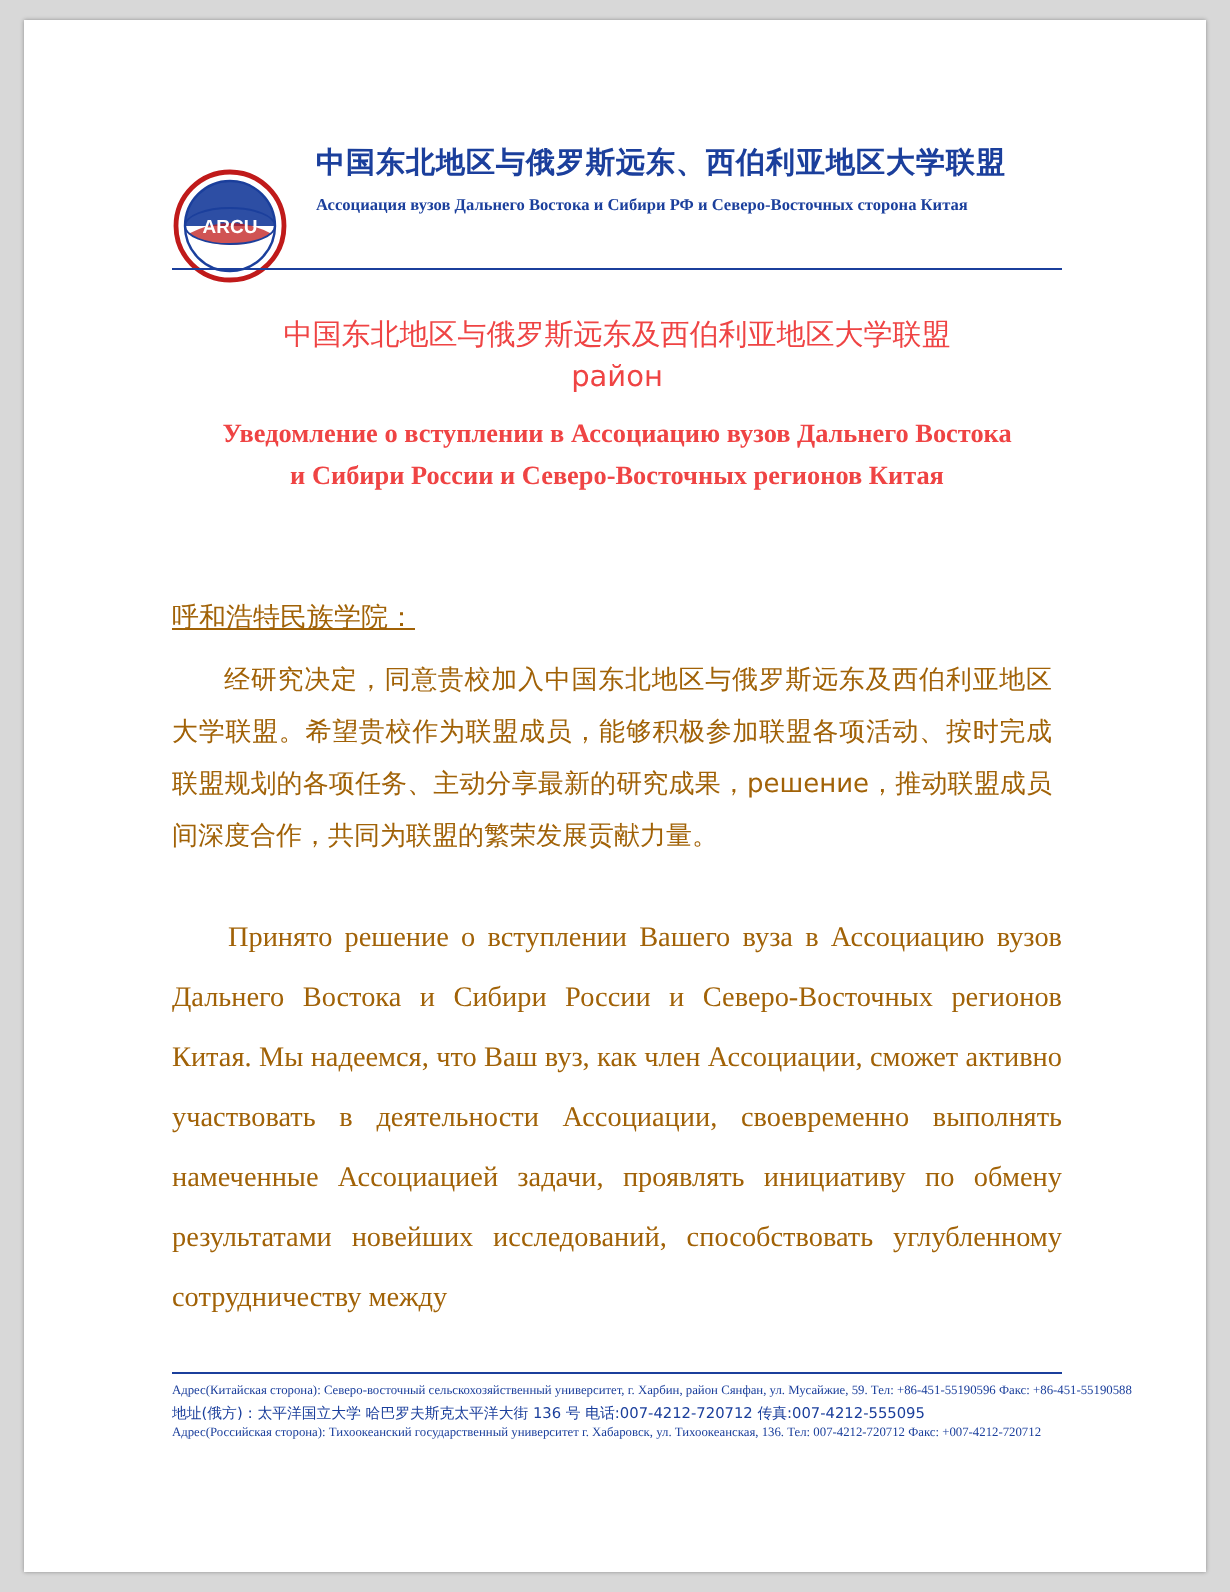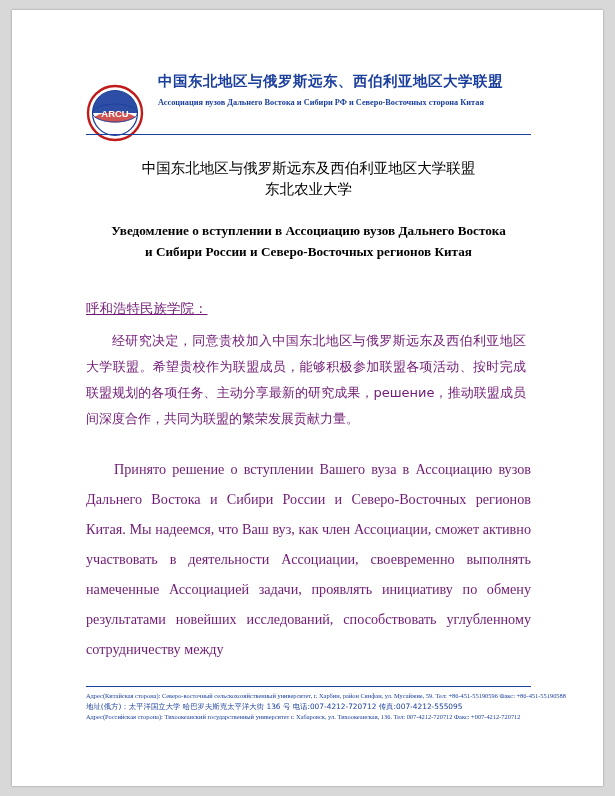--- a/index.html
+++ b/index.html
@@ -78,43 +78,43 @@
     border-top: 1.6px solid #1b3f9c;
   }
 
   
   .title-block {
     position: absolute;
     left: 74px;
     top: 148px;
     width: 445px;
     text-align: center;
-    color: #000000;
+    color: #ef4444;
   }
   .title-cn {
     font-family: "DejaVu Sans", sans-serif;
     font-size: 14.5px;
     line-height: 21px;
   }
   .title-ru {
-    margin-top: 20px;
+    margin-top: 6px;
     font-family: "Liberation Serif", serif;
     font-size: 13.2px;
     font-weight: bold;
     line-height: 21px;
     padding: 0 24px;
   }
 
   
   .body-block {
     position: absolute;
     left: 74px;
     top: 290px;
     width: 450px;
-    color: #701a75;
+    color: #a16207;
   }
   .salutation {
     font-family: "DejaVu Sans", sans-serif;
     font-size: 13.5px;
     text-decoration: underline;
     margin-bottom: 10px;
   }
   .para-cn {
     font-family: "DejaVu Sans", sans-serif;
     font-size: 13px;
@@ -183,21 +183,21 @@
       </div>
       <div class="lh-text">
         <div class="lh-cn">中国东北地区与俄罗斯远东、西伯利亚地区大学联盟</div>
         <div class="lh-ru">Ассоциация вузов Дальнего Востока и Сибири РФ и Северо-Восточных сторона Китая</div>
       </div>
     </div>
     <div class="lh-rule"></div>
 
     <div class="title-block">
       <div class="title-cn">中国东北地区与俄罗斯远东及西伯利亚地区大学联盟</div>
-      <div class="title-cn">东北农业大学</div>
+      <div class="title-cn">район</div>
       <div class="title-ru">Уведомление о вступлении в Ассоциацию вузов Дальнего Востока и Сибири России и Северо-Восточных регионов Китая</div>
     </div>
 
     <div class="body-block">
       <div class="salutation">呼和浩特民族学院：</div>
       <p class="para-cn">经研究决定，同意贵校加入中国东北地区与俄罗斯远东及西伯利亚地区大学联盟。希望贵校作为联盟成员，能够积极参加联盟各项活动、按时完成联盟规划的各项任务、主动分享最新的研究成果，решение，推动联盟成员间深度合作，共同为联盟的繁荣发展贡献力量。</p>
       <p class="para-ru">Принято решение о вступлении Вашего вуза в Ассоциацию вузов Дальнего Востока и Сибири России и Северо-Восточных регионов Китая. Мы надеемся, что Ваш вуз, как член Ассоциации, сможет активно участвовать в деятельности Ассоциации, своевременно выполнять намеченные Ассоциацией задачи, проявлять инициативу по обмену результатами новейших исследований, способствовать углубленному сотрудничеству между</p>
     </div>
 
     <div class="footer-rule"></div>

